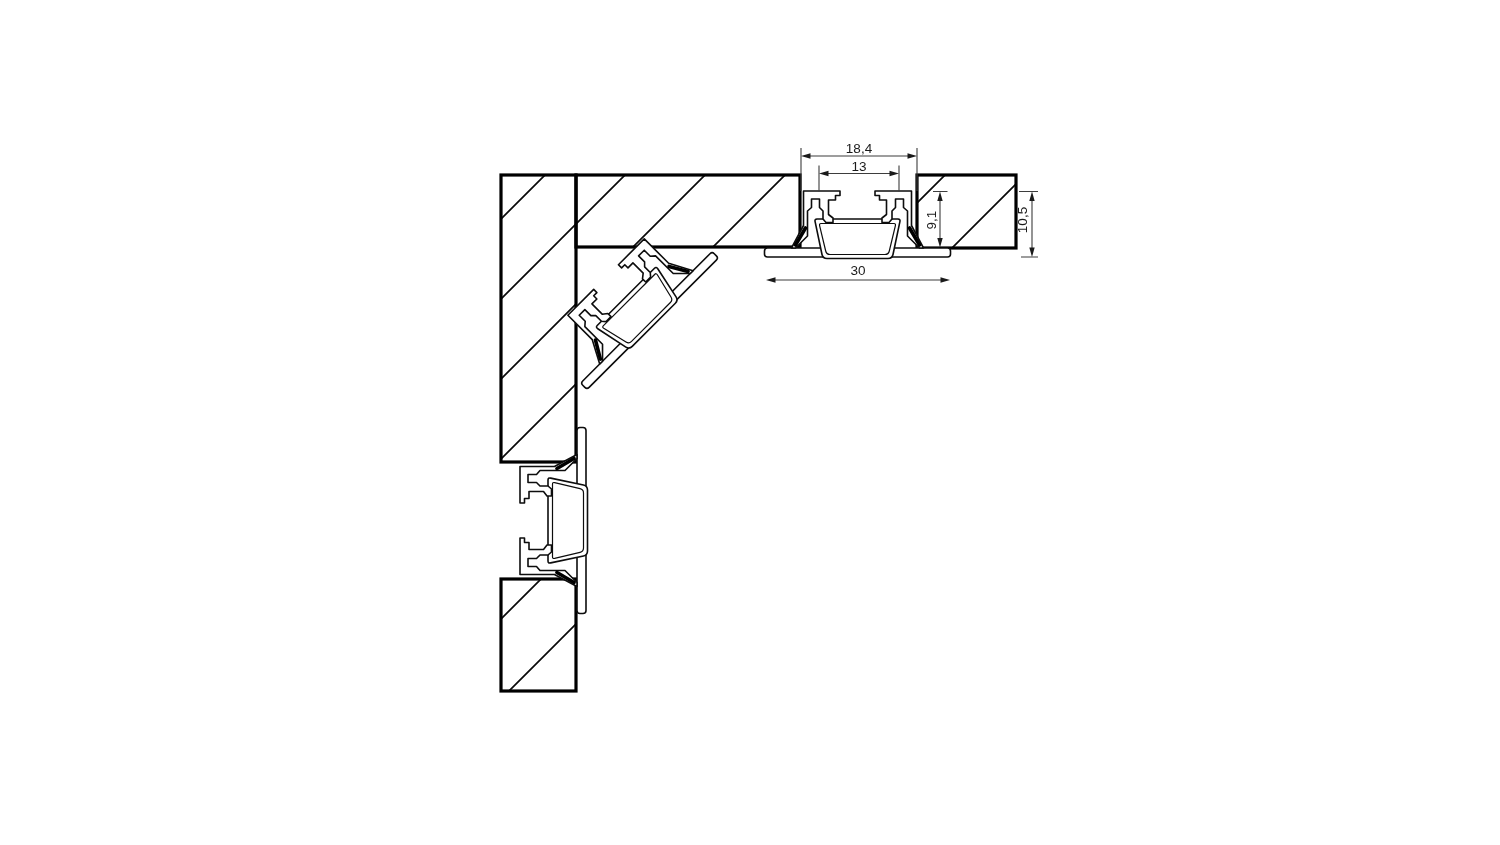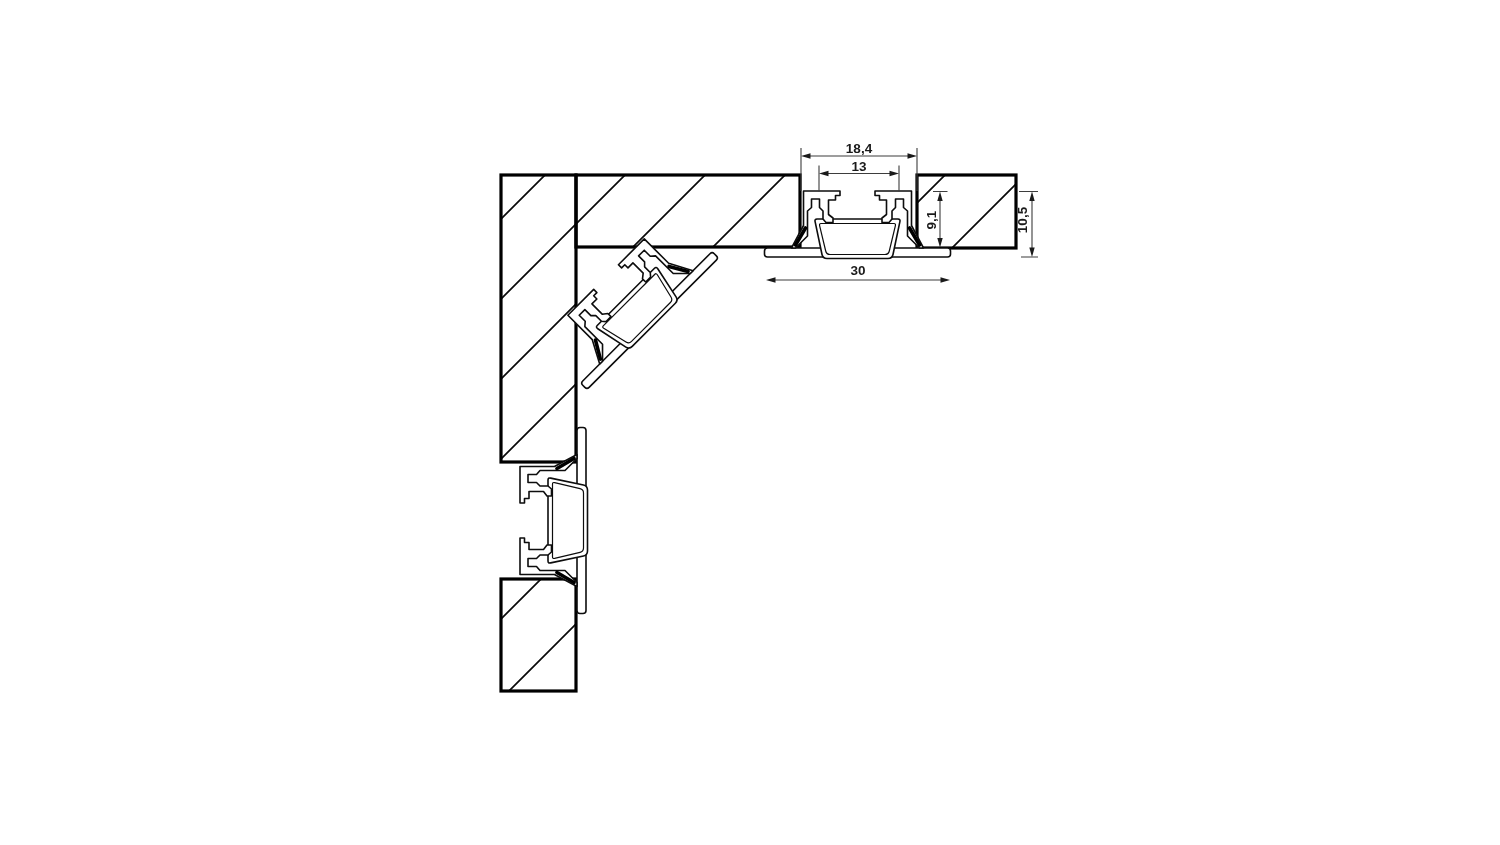--- a/index.html
+++ b/index.html
@@ -7,21 +7,20 @@
     padding: 0;
     background: #ffffff;
     font-family: "Liberation Sans", sans-serif;
   }
   .canvas {
     position: relative;
     width: 1500px;
     height: 743px;
     background: #ffffff;
     overflow: hidden;
-    font-weight: bold;
   }
   svg { display: block; }
   text.dim-label {
     font-family: "Liberation Sans", sans-serif;
     font-size: 13.5px;
     fill: #1a1a1a;
   }
 </style>
 </head>
 <body>

